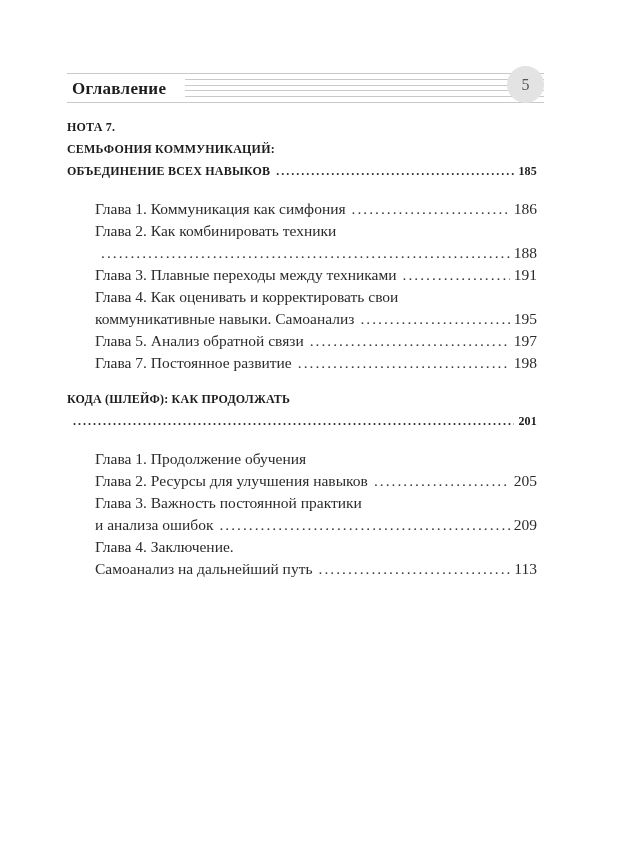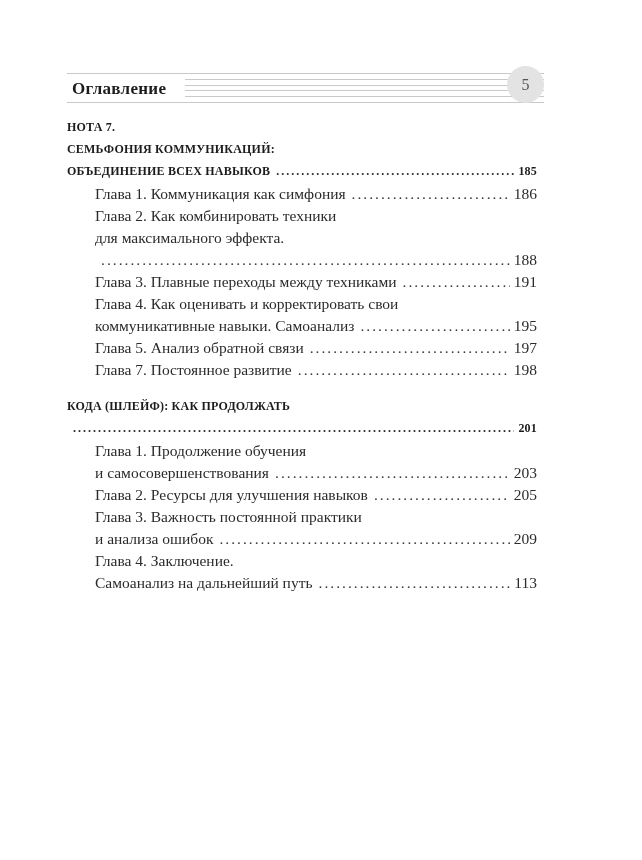--- a/index.html
+++ b/index.html
@@ -27,21 +27,21 @@
   }
 
   
   .toc-content{position:absolute;left:67px;top:116px;width:470px;}
   .toc-section + .toc-section{margin-top:14px;}
   .section-heading{
     font-weight:bold;font-size:12px;line-height:22px;color:#1c1c1c;
     letter-spacing:.2px;
   }
   .section-entries{
-    padding-left:28px;margin-top:1px;
+    padding-left:28px;margin-top:16px;
     font-size:15.5px;line-height:22px;color:#2b2b2b;
   }
   .toc-line{white-space:nowrap;}
   .toc-row{display:flex;align-items:flex-end;}
   .toc-text{white-space:nowrap;}
   .toc-leader{
     flex:1;overflow:hidden;white-space:nowrap;
     margin:0 4px 0 6px;letter-spacing:2px;color:#3a3a3a;
   }
   .toc-leader::after{
@@ -79,21 +79,20 @@
             <span class="toc-pagenum">185</span>
           </div>
         </div>
         <div class="section-entries">
           <div class="toc-row">
             <span class="toc-text">Глава 1. Коммуникация как симфония</span>
             <span class="toc-leader"></span>
             <span class="toc-pagenum">186</span>
           </div>
           <div class="toc-line">Глава 2. Как комбинировать техники</div>
-          <div class="toc-line">для максимального эффекта.</div>
           <div class="toc-row">
             <span class="toc-leader"></span>
             <span class="toc-pagenum">188</span>
           </div>
           <div class="toc-row">
             <span class="toc-text">Глава 3. Плавные переходы между техниками</span>
             <span class="toc-leader"></span>
             <span class="toc-pagenum">191</span>
           </div>
           <div class="toc-line">Глава 4. Как оценивать и корректировать свои</div>
@@ -118,25 +117,20 @@
         <div class="section-heading">
           <div class="toc-line">КОДА (ШЛЕЙФ): КАК ПРОДОЛЖАТЬ</div>
           <div class="toc-row">
             <span class="toc-leader"></span>
             <span class="toc-pagenum">201</span>
           </div>
         </div>
         <div class="section-entries">
           <div class="toc-line">Глава 1. Продолжение обучения</div>
           <div class="toc-row">
-            <span class="toc-text">и самосовершенствования</span>
-            <span class="toc-leader"></span>
-            <span class="toc-pagenum">203</span>
-          </div>
-          <div class="toc-row">
             <span class="toc-text">Глава 2. Ресурсы для улучшения навыков</span>
             <span class="toc-leader"></span>
             <span class="toc-pagenum">205</span>
           </div>
           <div class="toc-line">Глава 3. Важность постоянной практики</div>
           <div class="toc-row">
             <span class="toc-text">и анализа ошибок</span>
             <span class="toc-leader"></span>
             <span class="toc-pagenum">209</span>
           </div>

